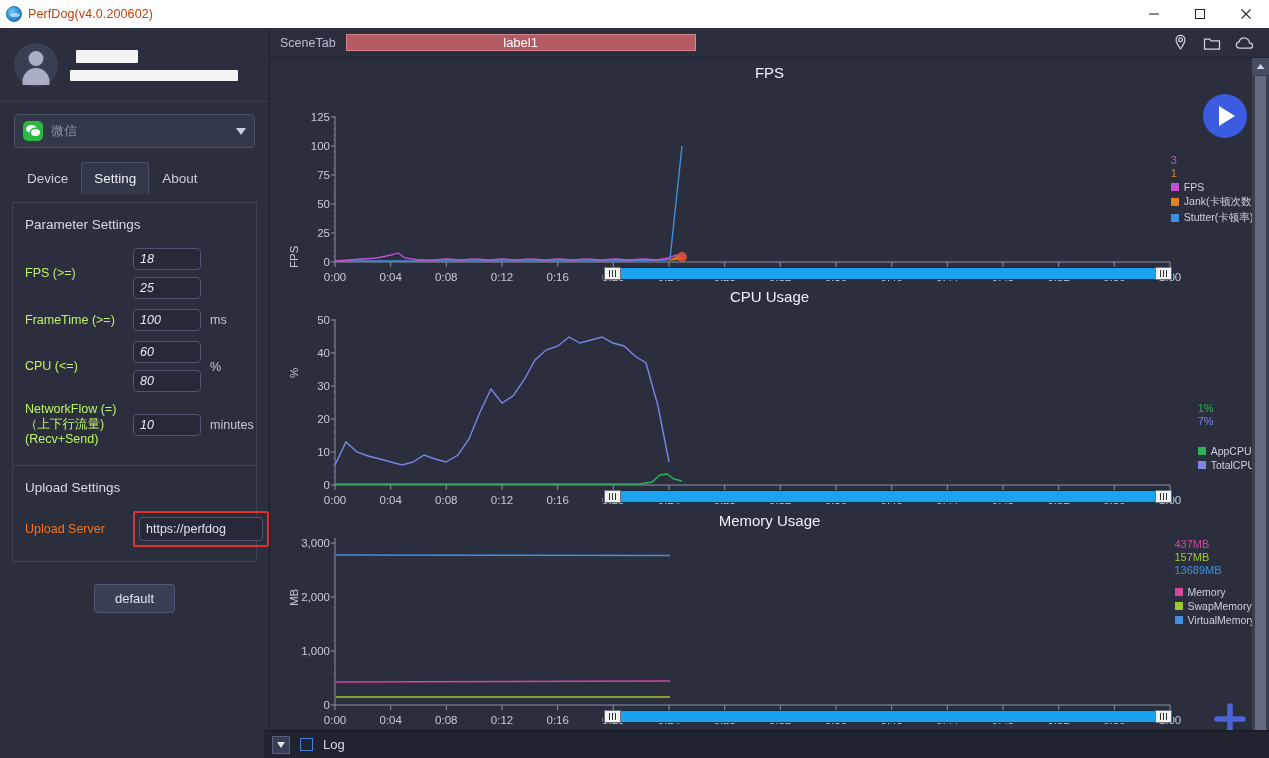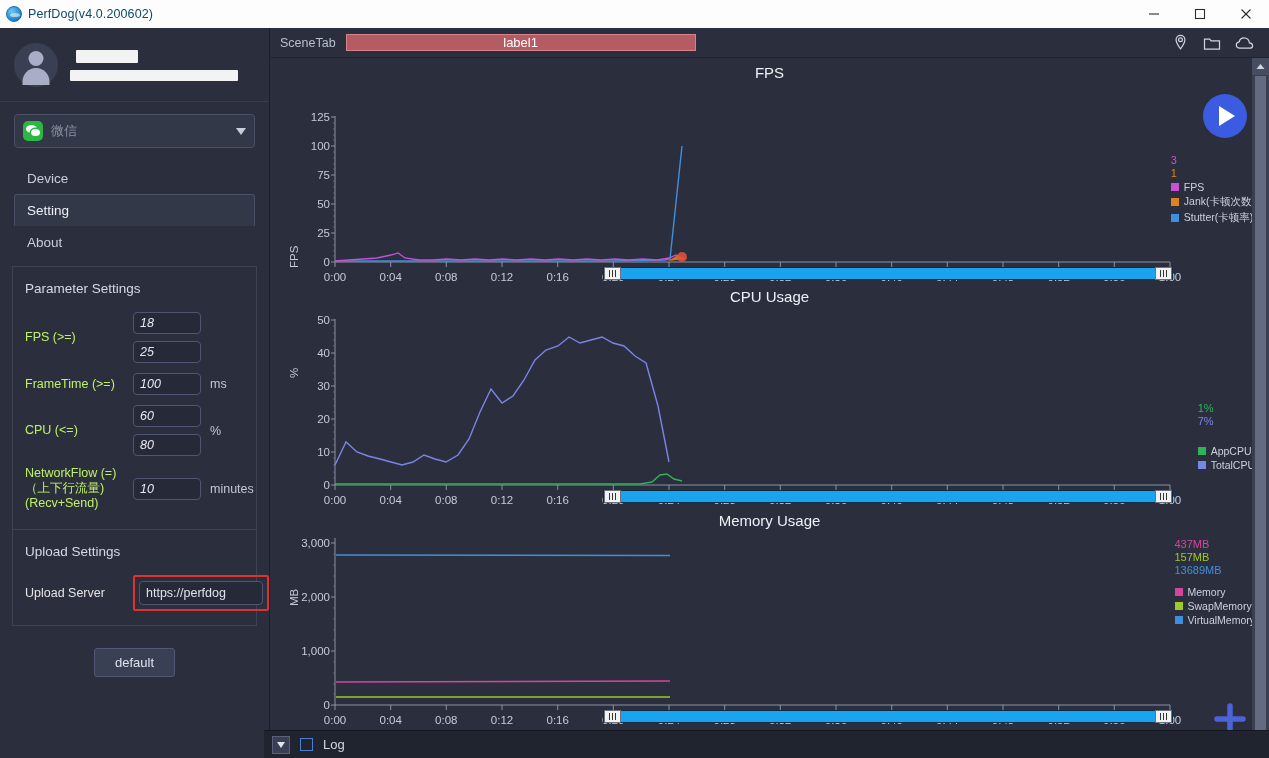--- a/index.html
+++ b/index.html
@@ -23,21 +23,21 @@
     background: radial-gradient(circle at 35% 32%, #6fc8f5 0%, #2b8ed6 55%, #1565a8 100%);
     border: 1px solid #1d6fae;
     position: relative;
   }
   #titlebar .app-icon::after {
     content: ""; position: absolute; left: 3px; top: 6px;
     width: 10px; height: 4px; border-radius: 50%;
     background: rgba(255,255,255,.55);
   }
   #titlebar .title-text {
-    font-size: 12.5px; color: #0c4a6e; letter-spacing: .1px;
+    font-size: 12.5px; color: #c2410c; letter-spacing: .1px;
   }
   #winbtns { position: absolute; right: 0; top: 0; height: 28px; display: flex; }
   #winbtns .wb {
     width: 46px; height: 28px;
     display: flex; align-items: center; justify-content: center;
     color: #2b2b2b;
   }
   #winbtns .wb svg { display: block; }
 
   
@@ -118,21 +118,21 @@
     box-shadow: 0 0 0 1.5px #2cb742;
   }
   .link-icon { margin-left: auto; color: #3b86e8; display: flex; }
   .caret {
     width: 0; height: 0; margin-left: 10px;
     border-left: 5.5px solid transparent;
     border-right: 5.5px solid transparent;
     border-top: 7px solid #c9cddd;
   }
 
-  #tabs { display: flex; padding: 0 14px; gap: 0; margin-top: 2px; flex-direction: column; }
+  #tabs { display: flex; padding: 0 14px; gap: 0; margin-top: 2px; }
   .tab {
     font-size: 13.5px; color: #c9cddd;
     padding: 8px 12px 7px 12px;
     border: 1px solid transparent;
     background: transparent;
   }
   .tab.active {
     background: #333848;
     border: 1px solid #4a5065;
     border-bottom-color: #333848;
@@ -156,21 +156,21 @@
   .pinput {
     width: 68px; height: 22px; background: #262a38;
     border: 1px solid #505672; border-radius: 4px;
     color: #e8eaf2; font-size: 12.5px;
     padding: 0 6px; font-family: "Liberation Sans", sans-serif; font-style: italic;
   }
   .punit { font-size: 12.5px; color: #c2c6d6; margin-left: 9px; }
 
   #upload-box { padding: 14px 12px 2px 12px; margin: 0 12px; border: 1px solid #3d4255; border-top: none; }
   .upl-row { display: flex; align-items: center; margin-bottom: 12px; }
-  .upl-label { font-size: 12.5px; color: #e5e5e5; width: 108px; flex: 0 0 auto; }
+  .upl-label { font-size: 12.5px; color: #f97316; width: 108px; flex: 0 0 auto; }
   .upl-input {
     width: 124px; height: 24px; background: #262a38;
     border: 1px solid #505672; border-radius: 4px;
     color: #dfe2ee; font-size: 12.5px; padding: 0 6px;
     font-family: "Liberation Sans", sans-serif;
   }
   .highlight-ring {
     border: 2px solid #e03030; padding: 4px; border-radius: 2px;
     display: inline-block; line-height: 0;
   }

